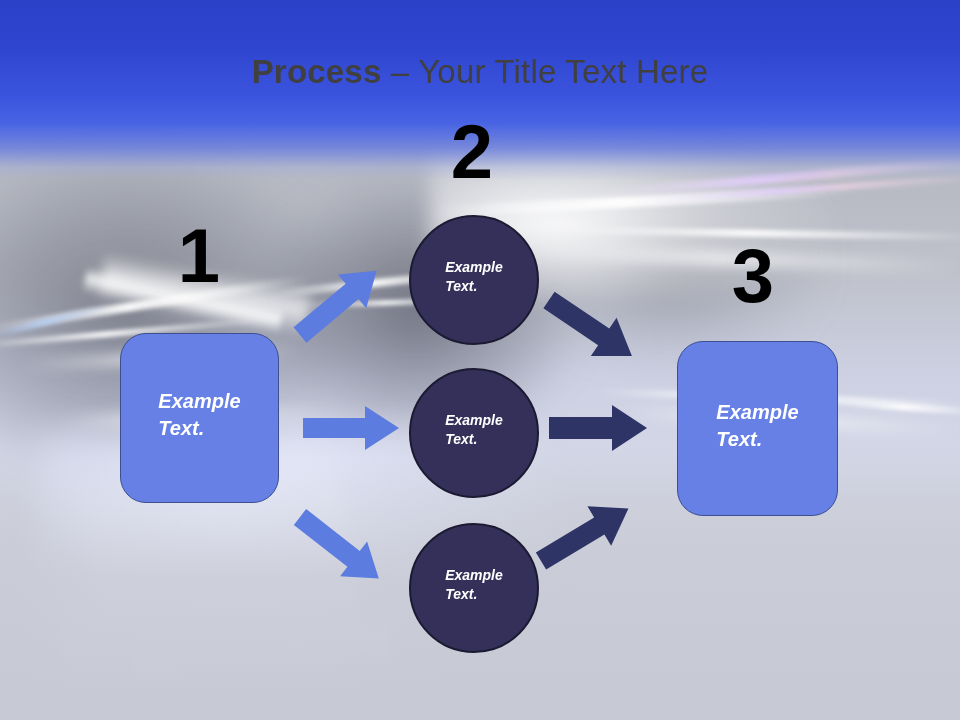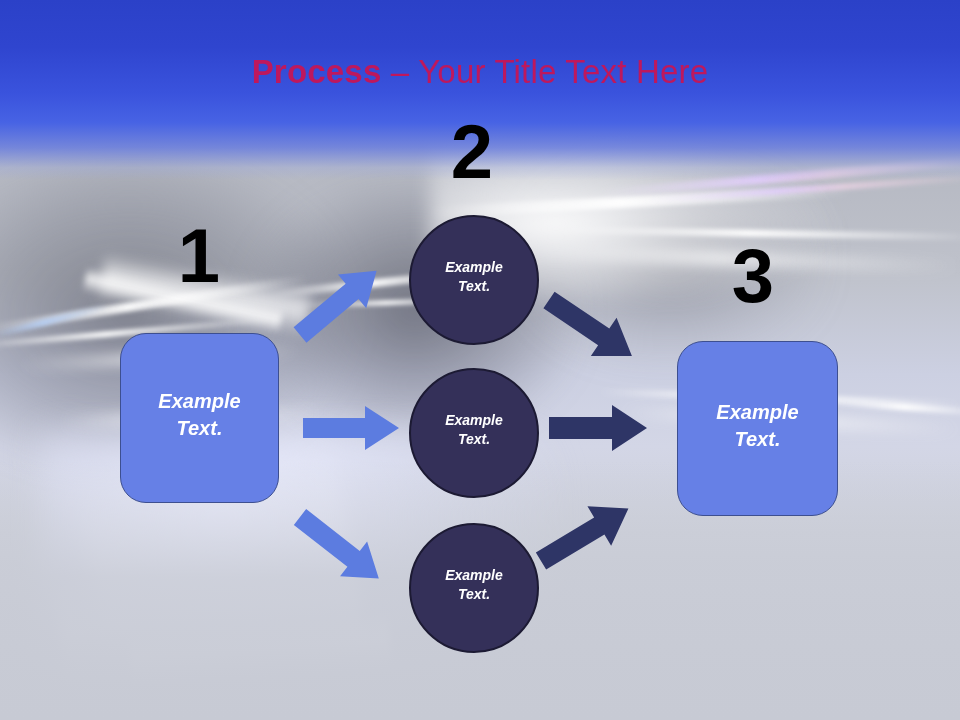--- a/index.html
+++ b/index.html
@@ -96,21 +96,21 @@
       rgba(92,115,228,0.72) 82%,
       rgba(150,165,230,0.30) 93%,
       rgba(185,190,205,0.0) 100%);
   }
 
   
   .title {
     position: absolute;
     left: 0; right: 0; top: 52px;
     text-align: center;
-    color: #be185d;
+    color: #404040;
     font-size: 33px;
     line-height: 40px;
     letter-spacing: 0.2px;
     white-space: nowrap;
   }
   .title .t-bold { font-weight: bold; }
   .title .t-reg  { font-weight: normal; }
 
   
   .step-num {
@@ -151,21 +151,21 @@
     justify-content: center;
   }
   #circ1 { left: 409px; top: 215px; width: 130px; height: 130px; }
   #circ2 { left: 409px; top: 368px; width: 130px; height: 130px; }
   #circ3 { left: 409px; top: 523px; width: 130px; height: 130px; }
 
   .shape-label {
     color: #ffffff;
     font-weight: bold;
     font-style: italic;
-    text-align: center;
+    text-align: left;
     line-height: 1.33;
     pointer-events: none;
   }
   .rbox .shape-label { font-size: 20px; margin-top: -6px; }
   .circle .shape-label { font-size: 14px; margin-top: -6px; }
 
   
   .arrow { position: absolute; }
   .arrow svg { display: block; overflow: visible; }
 </style>

